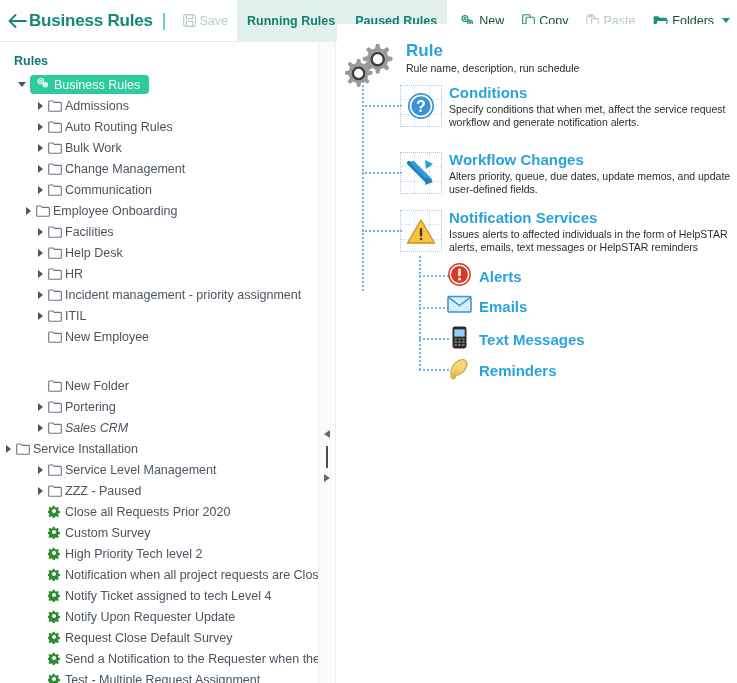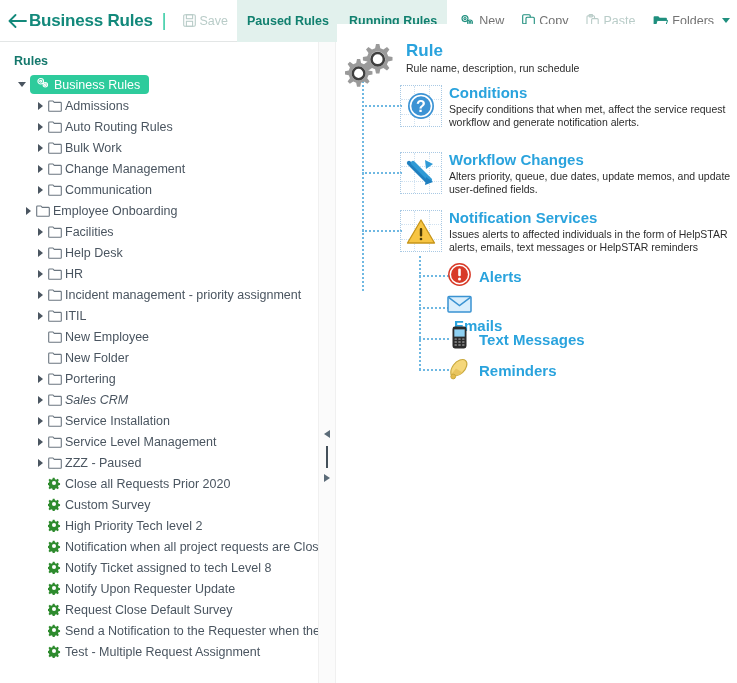--- a/index.html
+++ b/index.html
@@ -30,21 +30,21 @@
     color: #13897b; letter-spacing: -0.2px;
     margin-left: 2px; white-space: nowrap;
   }
   #title-sep {
     color: #2ec9a0; font-size: 18px;
     margin: 0 7px 0 9px; font-weight: 300;
   }
   .tb-btn {
     display: flex; align-items: center;
     height: 28px; padding: 0 9px;
-    font-size: 12.5px; color: #737373;
+    font-size: 12.5px; color: #14532d;
     white-space: nowrap; cursor: pointer;
     gap: 4px;
   }
   .tb-btn.disabled { color: #b9ccc8; cursor: default; }
   .tb-tab {
     display: flex; align-items: center;
     height: 42px; padding: 0 10px;
     font-size: 12.5px; font-weight: bold;
     color: #11806f; background: #e2f1ed;
     white-space: nowrap; cursor: pointer;
@@ -211,24 +211,24 @@
       <svg width="13" height="13" viewBox="0 0 13 13">
         <rect x="0.7" y="0.7" width="11.6" height="11.6" rx="1.2" fill="none" stroke="#b9ccc8" stroke-width="1.1"></rect>
         <rect x="3.4" y="0.7" width="6.2" height="4" fill="none" stroke="#b9ccc8" stroke-width="1.1"></rect>
         <rect x="3.4" y="7.3" width="6.2" height="5" fill="none" stroke="#b9ccc8" stroke-width="1.1"></rect>
       </svg>
     </span>
     <span>Save</span>
   </div>
 
   <div class="tb-tab">
+    <span>Running Rules</span>
+  </div>
+  <div class="tb-tab">
     <span>Paused Rules</span>
-  </div>
-  <div class="tb-tab">
-    <span>Running Rules</span>
   </div>
 
   <div class="tb-btn" style="margin-left:4px;">
     <span class="tb-icon">
       <svg width="15" height="13" viewBox="0 0 15 13">
         <g fill="none" stroke="#1f8f7e" stroke-width="1.1">
           <circle cx="5" cy="4.6" r="3"></circle>
             <circle cx="5" cy="4.6" r="1.1"></circle>
           <circle cx="10" cy="8.4" r="2.4"></circle>
             <circle cx="10" cy="8.4" r="0.9"></circle>
@@ -417,21 +417,21 @@
       </div>
       <div class="tree-row" style="padding-left: 32px;">
         <span class="tw"></span>
         <span class="folder-ico">
           <svg width="14" height="12" viewBox="0 0 14 12">
             <path d="M0.7 10.8 V1.8 a0.8 0.8 0 0 1 0.8-0.8 H5 l1.2 1.4 H12.5 a0.8 0.8 0 0 1 0.8 0.8 V10.8 a0.5 0.5 0 0 1 -0.5 0.5 H1.2 a0.5 0.5 0 0 1 -0.5 -0.5 Z" fill="none" stroke="#6b7680" stroke-width="1.1" stroke-linejoin="round"></path>
           </svg>
         </span>
         <span>New Employee</span>
       </div>
-      <div class="tree-row" style="padding-left: 32px;">
+      <div class="tree-row" style="padding-left: 32px; margin-top: 28px;">
         <span class="tw"></span>
         <span class="folder-ico">
           <svg width="14" height="12" viewBox="0 0 14 12">
             <path d="M0.7 10.8 V1.8 a0.8 0.8 0 0 1 0.8-0.8 H5 l1.2 1.4 H12.5 a0.8 0.8 0 0 1 0.8 0.8 V10.8 a0.5 0.5 0 0 1 -0.5 0.5 H1.2 a0.5 0.5 0 0 1 -0.5 -0.5 Z" fill="none" stroke="#6b7680" stroke-width="1.1" stroke-linejoin="round"></path>
           </svg>
         </span>
         <span>New Folder</span>
       </div>
       <div class="tree-row" style="padding-left: 32px;">
         <span class="tw">
@@ -448,21 +448,21 @@
         <span class="tw">
           <span class="tri-r"></span>
         </span>
         <span class="folder-ico">
           <svg width="14" height="12" viewBox="0 0 14 12">
             <path d="M0.7 10.8 V1.8 a0.8 0.8 0 0 1 0.8-0.8 H5 l1.2 1.4 H12.5 a0.8 0.8 0 0 1 0.8 0.8 V10.8 a0.5 0.5 0 0 1 -0.5 0.5 H1.2 a0.5 0.5 0 0 1 -0.5 -0.5 Z" fill="none" stroke="#6b7680" stroke-width="1.1" stroke-linejoin="round"></path>
           </svg>
         </span>
         <span>Sales CRM</span>
       </div>
-      <div class="tree-row" style="padding-left: 32px;">
+      <div class="tree-row" style="">
         <span class="tw">
           <span class="tri-r"></span>
         </span>
         <span class="folder-ico">
           <svg width="14" height="12" viewBox="0 0 14 12">
             <path d="M0.7 10.8 V1.8 a0.8 0.8 0 0 1 0.8-0.8 H5 l1.2 1.4 H12.5 a0.8 0.8 0 0 1 0.8 0.8 V10.8 a0.5 0.5 0 0 1 -0.5 0.5 H1.2 a0.5 0.5 0 0 1 -0.5 -0.5 Z" fill="none" stroke="#6b7680" stroke-width="1.1" stroke-linejoin="round"></path>
           </svg>
         </span>
         <span>Service Installation</span>
       </div>
@@ -526,21 +526,21 @@
         </span>
         <span>Notification when all project requests are Clos</span>
       </div>
       <div class="tree-row" style="padding-left: 48px;">
         <span class="gear-ico">
           <svg width="13" height="13" viewBox="0 0 13 13">
             <path d="M5.4 0.6 h2.2 l0.5 1.9 1.6 0.66 1.7-1.05 1.55 1.55 -1.05 1.7 0.66 1.6 1.9 0.5 v2.2 l-1.9 0.5 -0.66 1.6 1.05 1.7 -1.55 1.55 -1.7-1.05 -1.6 0.66 -0.5 1.9 h-2.2 l-0.5-1.9 -1.6-0.66 -1.7 1.05 -1.55-1.55 1.05-1.7 -0.66-1.6 -1.9-0.5 v-2.2 l1.9-0.5 0.66-1.6 -1.05-1.7 1.55-1.55 1.7 1.05 1.6-0.66 Z" transform="scale(0.80) translate(0.6,0.2)" fill="#2e8b2e"></path>
             <circle cx="6" cy="6" r="2.05" fill="#ffffff"></circle>
           </svg>
         </span>
-        <span>Notify Ticket assigned to tech Level 8</span>
+        <span>Notify Ticket assigned to tech Level 4</span>
       </div>
       <div class="tree-row" style="padding-left: 48px;">
         <span class="gear-ico">
           <svg width="13" height="13" viewBox="0 0 13 13">
             <path d="M5.4 0.6 h2.2 l0.5 1.9 1.6 0.66 1.7-1.05 1.55 1.55 -1.05 1.7 0.66 1.6 1.9 0.5 v2.2 l-1.9 0.5 -0.66 1.6 1.05 1.7 -1.55 1.55 -1.7-1.05 -1.6 0.66 -0.5 1.9 h-2.2 l-0.5-1.9 -1.6-0.66 -1.7 1.05 -1.55-1.55 1.05-1.7 -0.66-1.6 -1.9-0.5 v-2.2 l1.9-0.5 0.66-1.6 -1.05-1.7 1.55-1.55 1.7 1.05 1.6-0.66 Z" transform="scale(0.80) translate(0.6,0.2)" fill="#2e8b2e"></path>
             <circle cx="6" cy="6" r="2.05" fill="#ffffff"></circle>
           </svg>
         </span>
         <span>Notify Upon Requester Update</span>
       </div>
@@ -665,21 +665,21 @@
           <circle cx="12.5" cy="12.5" r="9.2" fill="none" stroke="#ffffff" stroke-width="1.5"></circle>
           <rect x="11.2" y="6.6" width="2.6" height="7.6" rx="1.2" fill="#ffffff"></rect>
           <circle cx="12.5" cy="17" r="1.5" fill="#ffffff"></circle>
         </svg>
       </div>
       <div class="node-text">
         <div class="leaf-title">Alerts</div>
       </div>
     </div>
 
-    <div class="node" style="left:110px; top:270px; align-items:flex-start;flex-direction:column;">
+    <div class="node" style="left:110px; top:270px; align-items:center;">
       <div class="node-icon">
         <svg width="25" height="20" viewBox="0 0 25 20">
           <rect x="1" y="2.5" width="23" height="15.5" rx="1" fill="#d9eefc" stroke="#3a93d2" stroke-width="1.5"></rect>
           <path d="M1.6 3.3 L12.5 11.5 L23.4 3.3" fill="none" stroke="#3a93d2" stroke-width="1.5"></path>
         </svg>
       </div>
       <div class="node-text">
         <div class="leaf-title">Emails</div>
       </div>
     </div>

